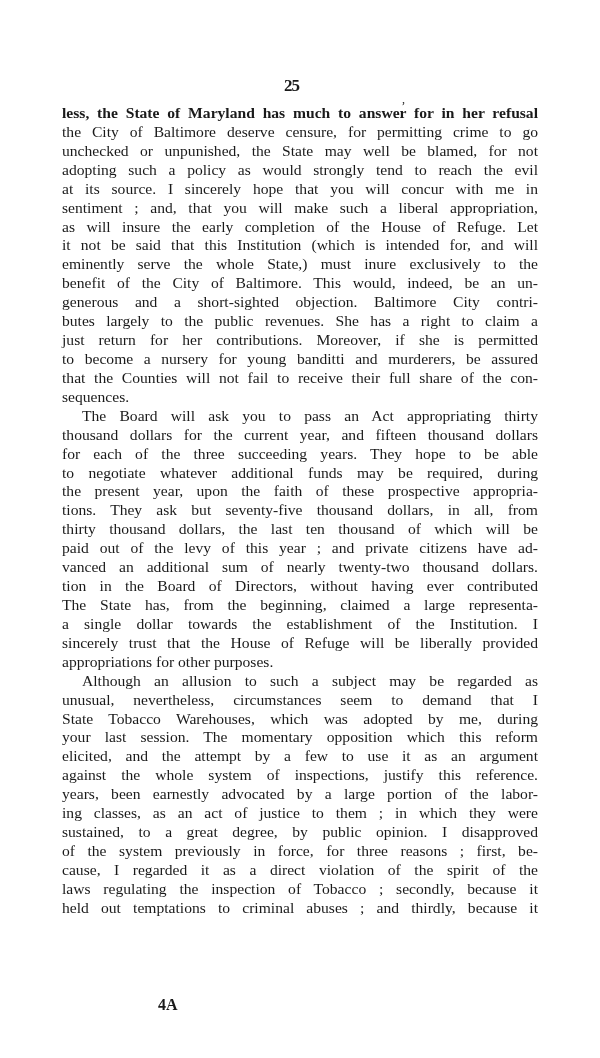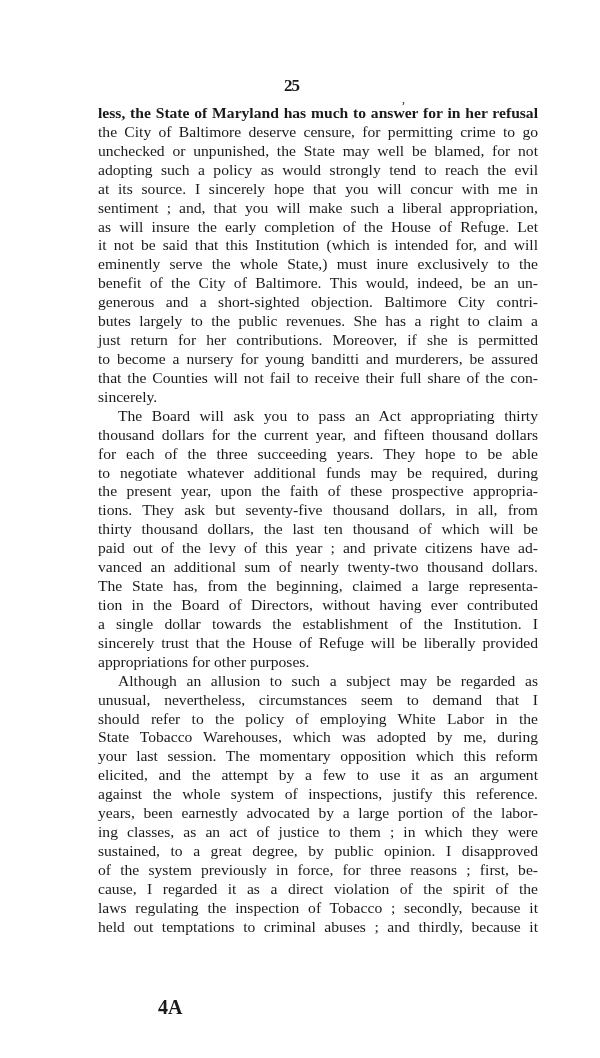--- a/index.html
+++ b/index.html
@@ -14,28 +14,27 @@
     font-size: 17px; font-weight: bold; letter-spacing: -1px; font-family: Liberation Serif, serif;
   }
   .mark { position: absolute; top: 92px; left: 402px; font-size: 12px; }
   .text-block {
     position: absolute; left: 62px; top: 104px; width: 476px;
   }
   .line {
     height: 18.93px; line-height: 18.93px; font-size: 15.6px;
     white-space: nowrap; text-align: justify; text-align-last: justify;
     overflow: visible;
-    margin-left: 36px;
   }
   .line.last { text-align-last: left; }
   .line.indent { padding-left: 20px; }
   .line.bold { font-weight: bold; }
   .signature {
     position: absolute; top: 996px; left: 158px;
-    font-size: 20px; font-weight: bold;
+    font-size: 16px; font-weight: bold;
   }
 </style>
 </head>
 <body>
 
 <div class="page-number">25</div>
 <div class="mark">,</div>
 
 <div class="text-block" id="text-block">
     <div class="line bold ">less, the State of Maryland has much to answer for in her refusal</div>
@@ -46,38 +45,37 @@
     <div class="line">sentiment ; and, that you will make such a liberal appropriation,</div>
     <div class="line">as will insure the early completion of the House of Refuge.   Let</div>
     <div class="line">it not be said that this Institution (which is intended for, and will</div>
     <div class="line">eminently serve the whole State,) must inure exclusively to the</div>
     <div class="line">benefit of the City of Baltimore.   This would, indeed, be an un-</div>
     <div class="line">generous and a short-sighted objection.   Baltimore City contri-</div>
     <div class="line">butes largely to the public revenues.   She has a right to claim a</div>
     <div class="line">just return for her contributions.   Moreover, if she is permitted</div>
     <div class="line">to become a nursery for young banditti and murderers, be assured</div>
     <div class="line">that the Counties will not fail to receive their full share of the con-</div>
-    <div class="line last">sincerely.</div>
+    <div class="line last">sequences.</div>
     <div class="line indent">The Board will ask you to pass an Act appropriating thirty</div>
     <div class="line">thousand dollars for the current year, and fifteen thousand dollars</div>
     <div class="line">for each of the three succeeding years.   They hope to be able</div>
     <div class="line">to negotiate whatever additional funds may be required, during</div>
     <div class="line">the present year, upon the faith of these prospective appropria-</div>
     <div class="line">tions.   They ask but seventy-five thousand dollars, in all, from</div>
     <div class="line">thirty thousand dollars, the last ten thousand of which will be</div>
     <div class="line">paid out of the levy of this year ; and private citizens have ad-</div>
     <div class="line">vanced an additional sum of nearly twenty-two thousand dollars.</div>
+    <div class="line">tion in the Board of Directors, without having ever contributed</div>
     <div class="line">The State has, from the beginning, claimed a large representa-</div>
-    <div class="line">tion in the Board of Directors, without having ever contributed</div>
     <div class="line">a single dollar towards the establishment of the Institution.   I</div>
     <div class="line">sincerely trust that the House of Refuge will be liberally provided</div>
     <div class="line last">appropriations for other purposes.</div>
     <div class="line indent">Although an allusion to such a subject may be regarded as</div>
     <div class="line">unusual, nevertheless, circumstances seem to demand that I</div>
-    <div class="line">should refer to the policy of employing White Labor in the</div>
     <div class="line">State Tobacco Warehouses, which was adopted by me, during</div>
     <div class="line">your last session.   The momentary opposition which this reform</div>
     <div class="line">elicited, and the attempt by a few to use it as an argument</div>
     <div class="line">against the whole system of inspections, justify this reference.</div>
     <div class="line">years, been earnestly advocated by a large portion of the labor-</div>
     <div class="line">ing classes, as an act of justice to them ; in which they were</div>
     <div class="line">sustained, to a great degree, by public opinion.   I disapproved</div>
     <div class="line">of the system previously in force, for three reasons ; first, be-</div>
     <div class="line">cause, I regarded it as a direct violation of the spirit of the</div>
     <div class="line">laws regulating the inspection of Tobacco ; secondly, because it</div>

